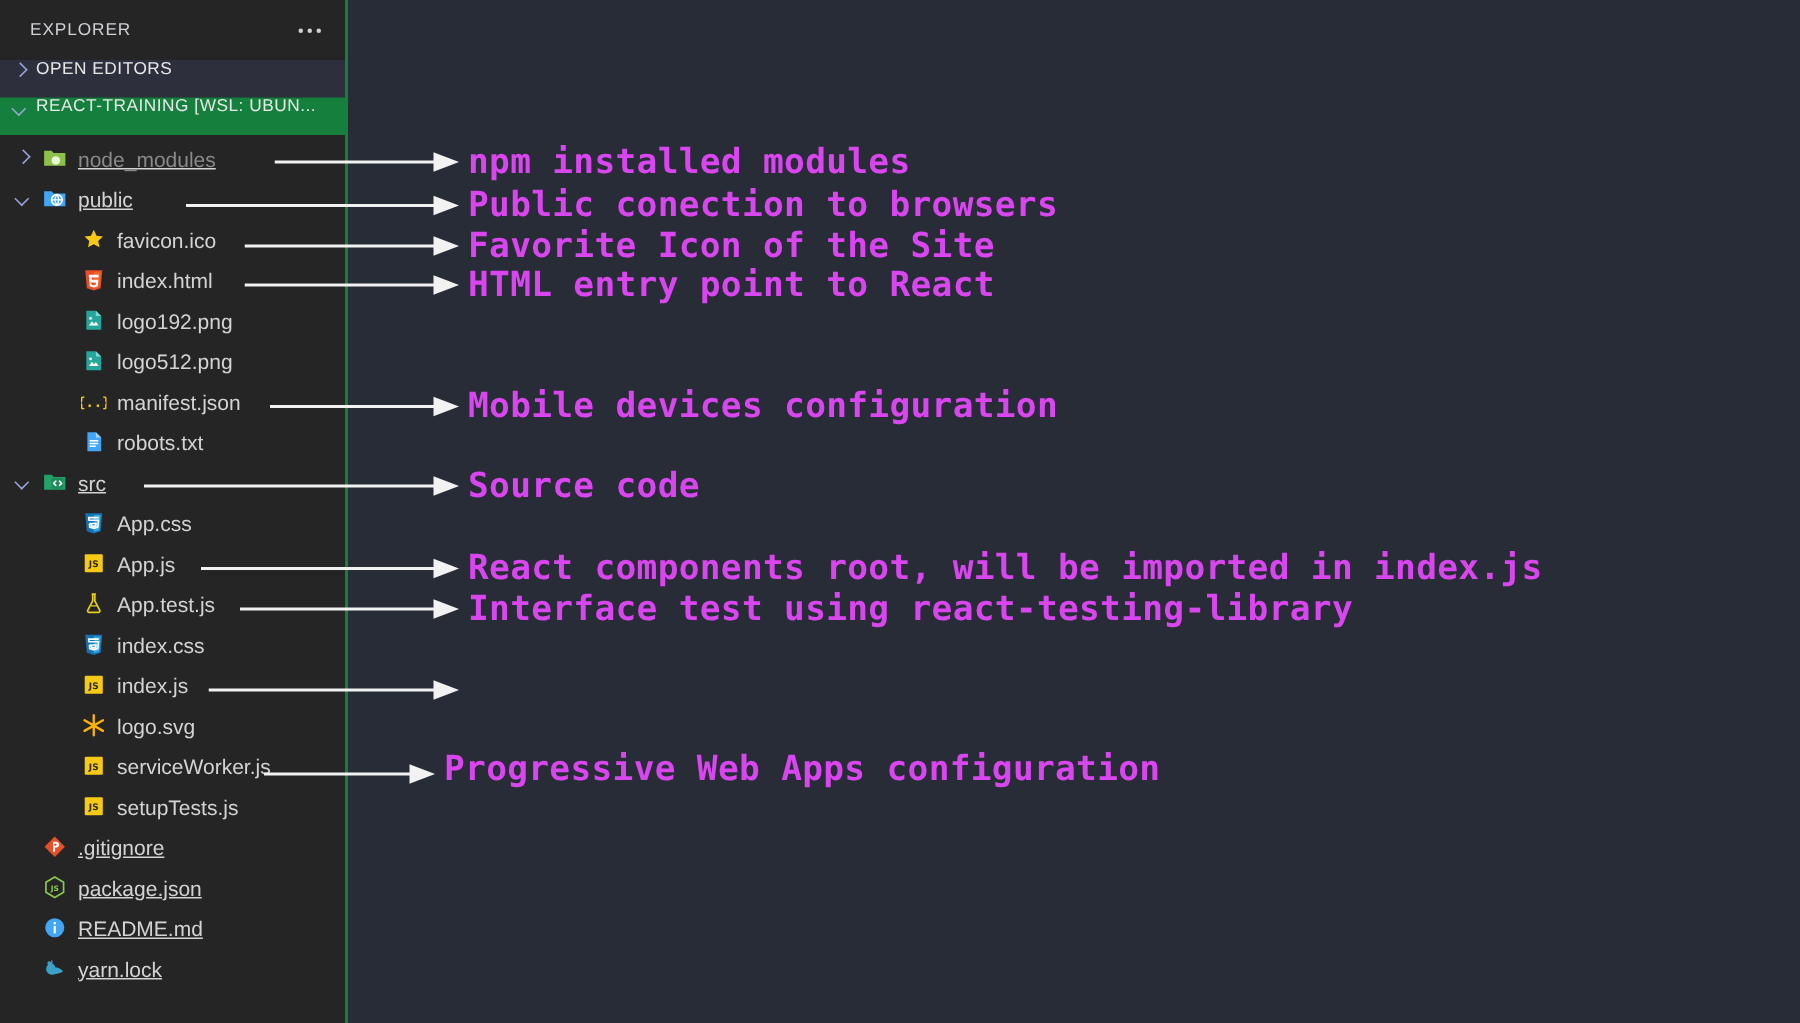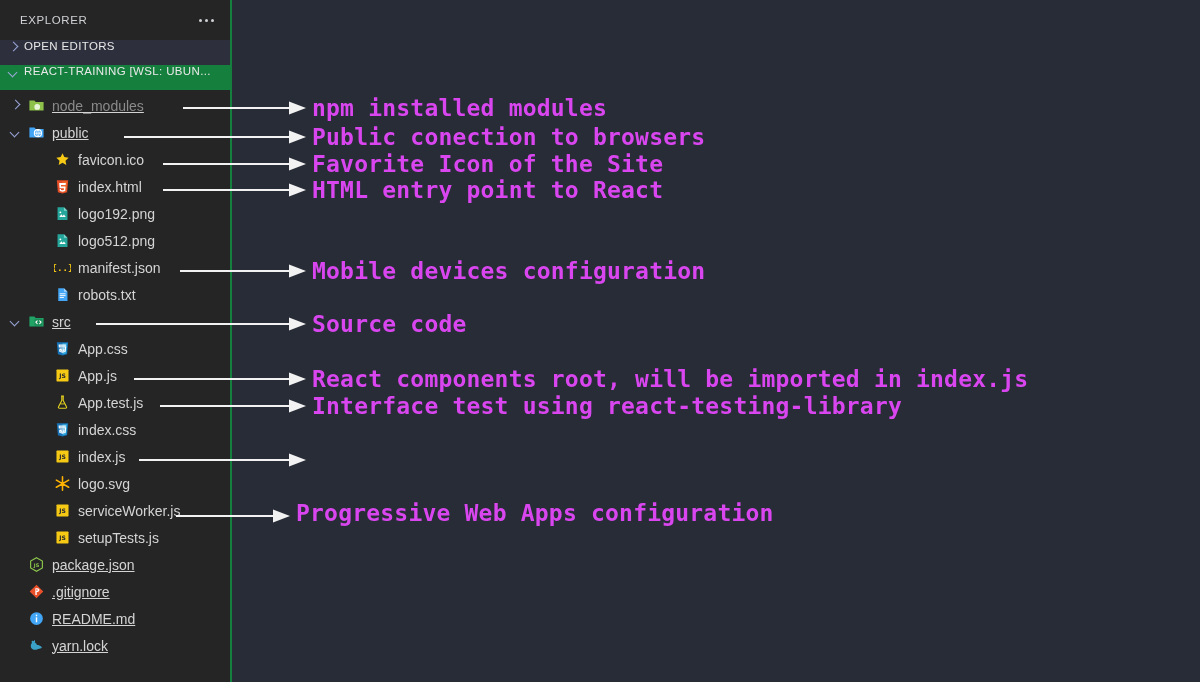--- a/index.html
+++ b/index.html
@@ -333,36 +333,36 @@
               <rect x="3.5" y="3.5" width="17" height="17" rx="1" fill="#f6c915"></rect>
               <text x="12" y="16" font-family="DejaVu Sans, sans-serif" font-size="8.5" font-weight="bold" fill="#2b2b2b" text-anchor="middle">JS</text>
             </svg>
           </span>
           <span class="row-label">setupTests.js</span>
         </div>
         <div class="tree-row indent-1">
           <span class="twisty" style="visibility: hidden;"></span>
           <span class="row-icon">
             <svg width="17" height="17" viewBox="0 0 24 24" xmlns="http://www.w3.org/2000/svg">
-              <path d="M12 2.4l8.3 4.8v9.6L12 21.6 3.7 16.8V7.2z" fill="none" stroke="#8cc84b" stroke-width="1.6"></path>
-              <text x="12" y="15.4" font-family="DejaVu Sans, sans-serif" font-size="7" font-weight="bold" fill="#8cc84b" text-anchor="middle">JS</text>
-            </svg>
-          </span>
-          <span class="row-label">package.json</span>
-        </div>
-        <div class="tree-row indent-1">
-          <span class="twisty" style="visibility: hidden;"></span>
-          <span class="row-icon">
-            <svg width="17" height="17" viewBox="0 0 24 24" xmlns="http://www.w3.org/2000/svg">
               <path d="M12 2.4l9.6 9.6-9.6 9.6L2.4 12z" fill="#e8502a"></path>
               <path d="M10.4 7.4h3.1c1.5 0 2.6 1.1 2.6 2.6s-1.1 2.6-2.6 2.6h-1.2v4.2h-1.9z" fill="#ffffff"></path>
               <circle cx="12.6" cy="10" r="1.1" fill="#e8502a"></circle>
             </svg>
           </span>
           <span class="row-label">.gitignore</span>
+        </div>
+        <div class="tree-row indent-1">
+          <span class="twisty" style="visibility: hidden;"></span>
+          <span class="row-icon">
+            <svg width="17" height="17" viewBox="0 0 24 24" xmlns="http://www.w3.org/2000/svg">
+              <path d="M12 2.4l8.3 4.8v9.6L12 21.6 3.7 16.8V7.2z" fill="none" stroke="#8cc84b" stroke-width="1.6"></path>
+              <text x="12" y="15.4" font-family="DejaVu Sans, sans-serif" font-size="7" font-weight="bold" fill="#8cc84b" text-anchor="middle">JS</text>
+            </svg>
+          </span>
+          <span class="row-label">package.json</span>
         </div>
         <div class="tree-row indent-1">
           <span class="twisty" style="visibility: hidden;"></span>
           <span class="row-icon">
             <svg width="17" height="17" viewBox="0 0 24 24" xmlns="http://www.w3.org/2000/svg">
               <circle cx="12" cy="12" r="9" fill="#42a5f5"></circle>
               <rect x="11" y="10.3" width="2" height="7" fill="#ffffff"></rect>
               <rect x="11" y="6.6" width="2" height="2.2" fill="#ffffff"></rect>
             </svg>
           </span>

